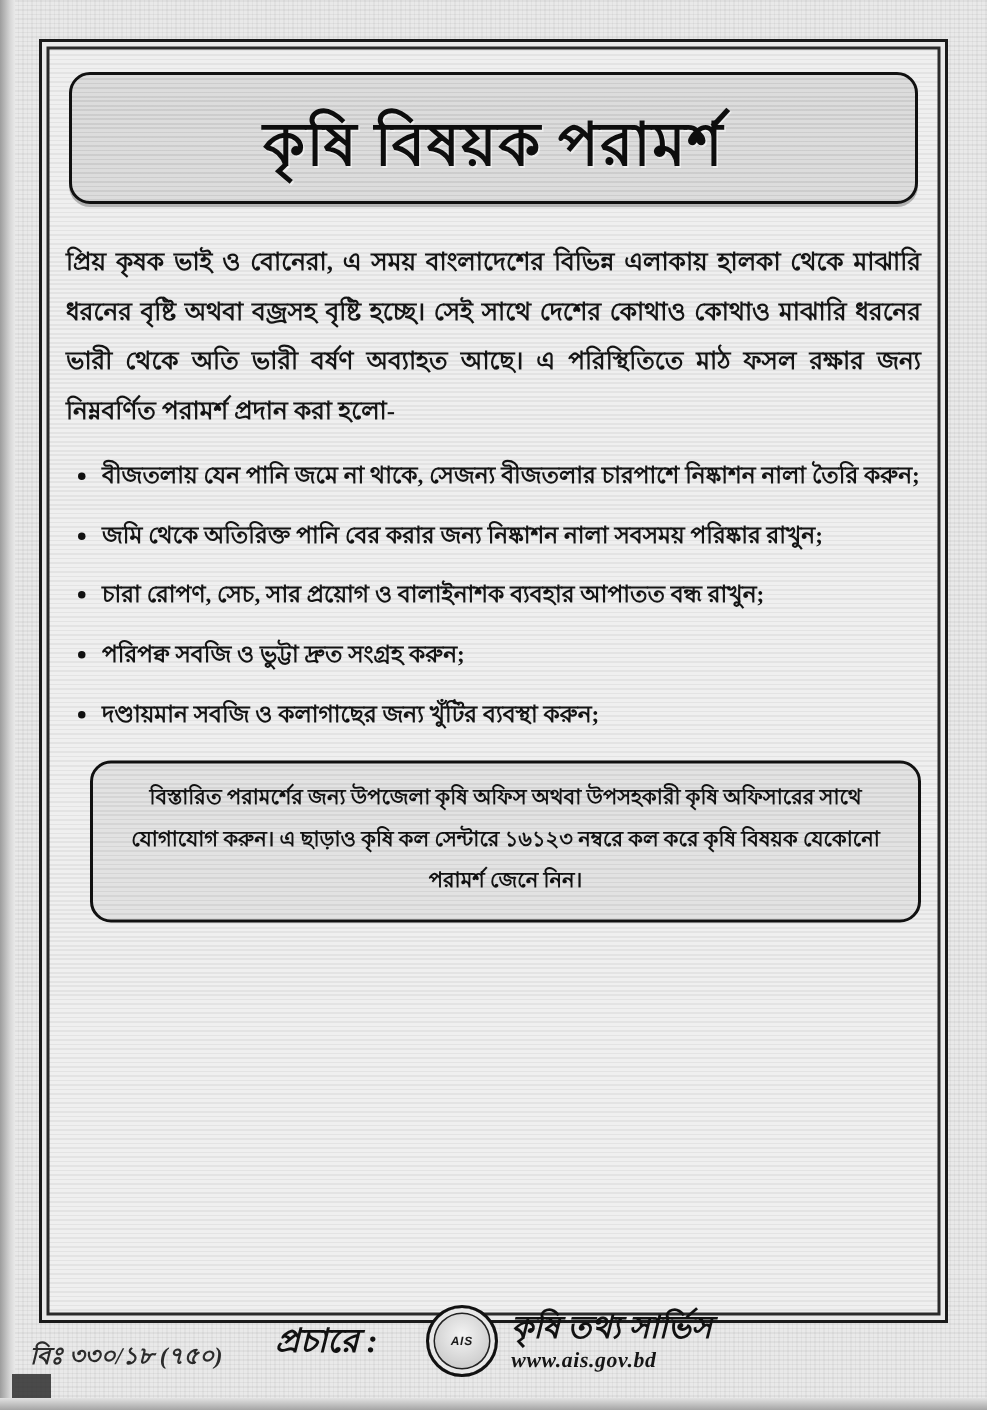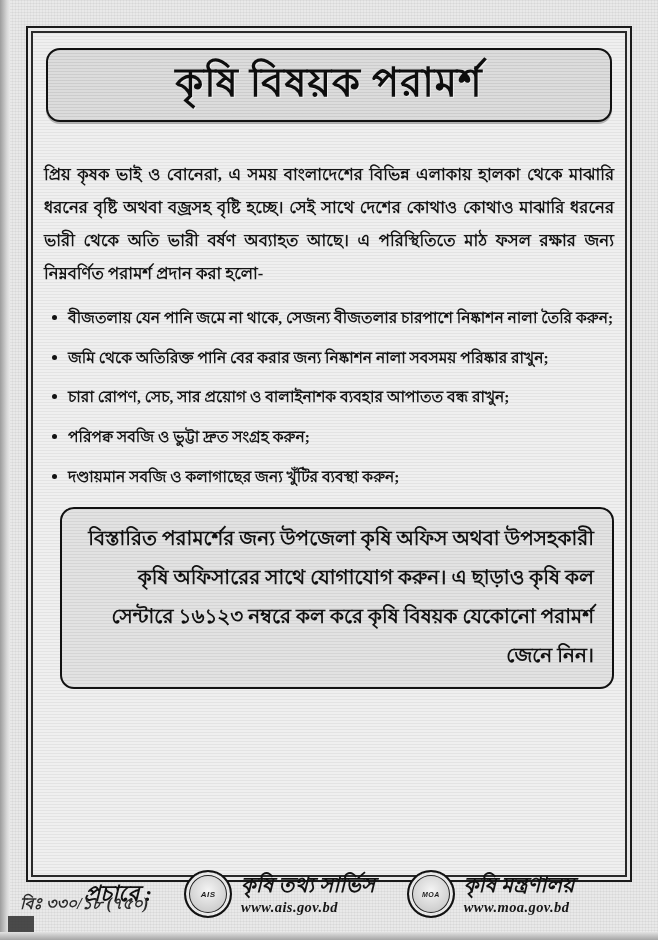--- a/index.html
+++ b/index.html
@@ -61,25 +61,26 @@
     padding: 8px 10px 12px 10px;
   }
   .title-text {
     font-family: "Liberation Serif", "DejaVu Serif", serif;
     font-size: 40px;
     font-weight: 700;
     color: #0d0d0d;
     letter-spacing: 1px;
     line-height: 1.25;
     text-shadow: 1px 1px 0 rgba(255,255,255,0.5);
+    margin-top: 14px;
   }
 
   
   .intro {
-    margin: 36px 4px 4px 4px;
+    margin: 22px 4px 4px 4px;
     font-family: "Liberation Serif", "DejaVu Serif", serif;
     font-size: 16.5px;
     line-height: 2.0;
     color: #141414;
     text-align: justify;
     font-weight: 600;
   }
 
   
   .advice-list {
@@ -110,23 +111,23 @@
 
   
   .callout {
     margin: 16px 4px 0 20px;
     border: 2px solid #111;
     border-radius: 14px;
     background:
       repeating-linear-gradient(0deg, rgba(0,0,0,0.06) 0px, rgba(0,0,0,0.06) 1px, rgba(0,0,0,0) 1px, rgba(0,0,0,0) 3px),
       #e2e2e2;
     padding: 10px 18px 12px 18px;
-    text-align: right;
-    font-family: "Liberation Serif", "DejaVu Serif", serif;
-    font-size: 20px;
+    text-align: center;
+    font-family: "Liberation Serif", "DejaVu Serif", serif;
+    font-size: 14px;
     line-height: 1.95;
     color: #111;
     font-weight: 600;
   }
 
   
   .footer {
     position: absolute;
     left: 40px;
     right: 40px;
@@ -271,26 +272,17 @@
     <div class="org">
       <div class="org-logo">
         <div class="logo-mark">AIS</div>
       </div>
       <div class="org-text">
         <div class="org-name">কৃষি তথ্য সার্ভিস</div>
         <div class="org-url">www.ais.gov.bd</div>
       </div>
     </div>
 
-    <div class="org">
-      <div class="org-logo seal">
-        <div class="logo-mark">MOA</div>
-      </div>
-      <div class="org-text">
-        <div class="org-name">কৃষি মন্ত্রণালয়</div>
-        <div class="org-url">www.moa.gov.bd</div>
-      </div>
-    </div>
   </div>
 
   <div class="corner-blot"></div>
   <div class="bottom-code">বিঃ ৩৩০/১৮ (৭৫০)</div>
 </div>
 
 </body></html>

